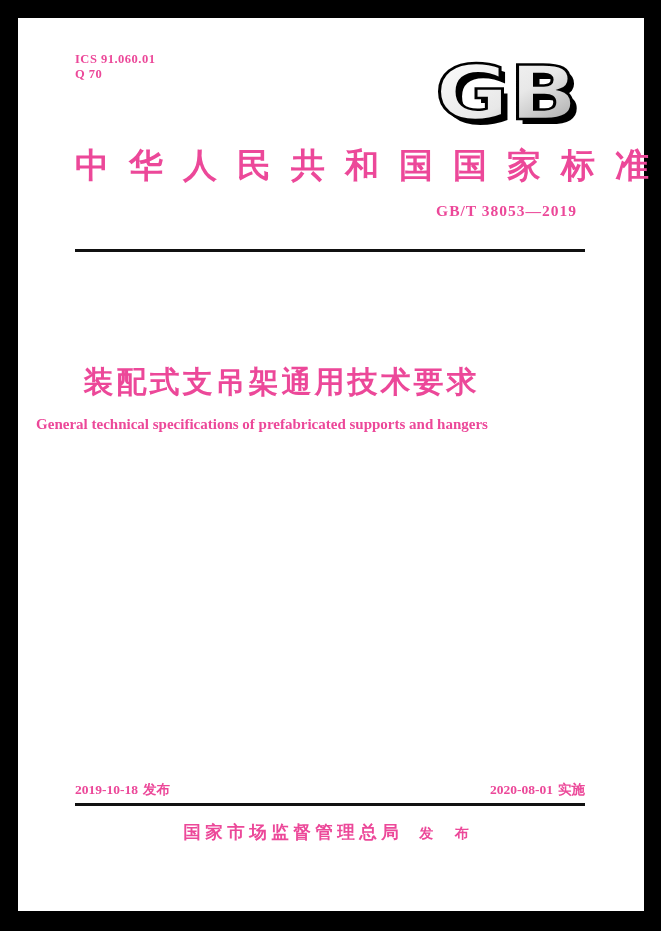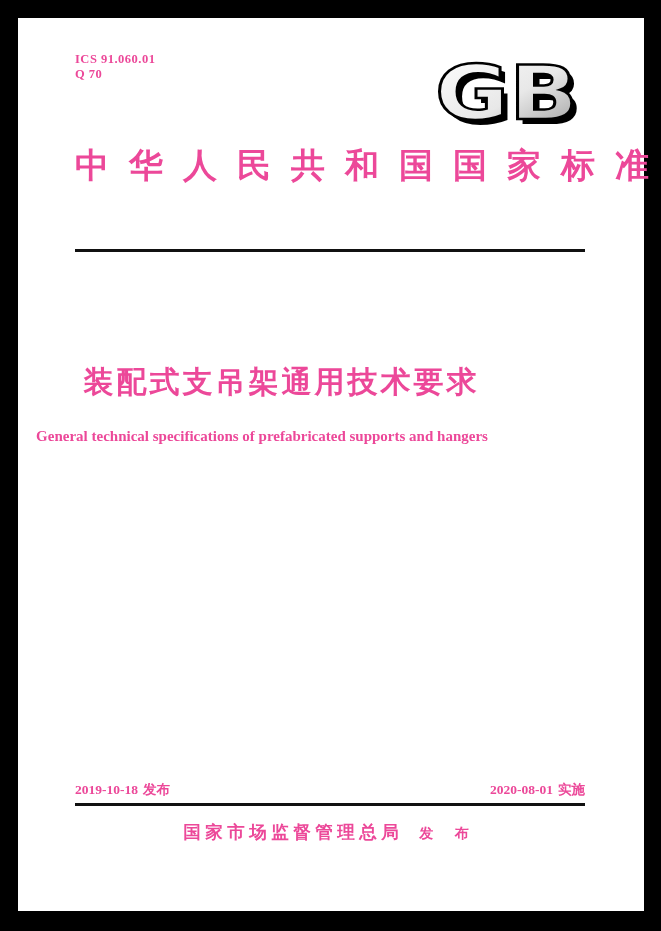--- a/index.html
+++ b/index.html
@@ -68,21 +68,21 @@
     width: 563px;
     text-align: center;
     font-size: 30px;
     font-weight: bold;
     letter-spacing: 3px;
     font-family: "Liberation Sans", sans-serif;
   }
 
   .doc-title-en {
     position: absolute;
-    left: 0; top: 428px;
+    left: 0; top: 416px;
     width: 524px;
     text-align: center;
     font-size: 15px;
     font-weight: bold;
     font-family: "Liberation Serif", serif;
   }
 
   .dates-row {
     position: absolute;
     left: 75px; top: 781px;
@@ -141,20 +141,21 @@
         <stop offset="0.55" stop-color="#e8e8e8"></stop>
         <stop offset="1" stop-color="#9a9a9a"></stop>
       </linearGradient>
     </defs>
     <text x="5" y="64" font-family="'DejaVu Sans', sans-serif" font-weight="bold" font-size="74" textLength="143" lengthAdjust="spacingAndGlyphs" fill="#000000">GB</text>
     <text x="0" y="59" font-family="'DejaVu Sans', sans-serif" font-weight="bold" font-size="74" textLength="143" lengthAdjust="spacingAndGlyphs" fill="url(#gbBevel)" stroke="#000000" stroke-width="2.5">GB</text>
   </svg>
 
   <div class="heading-cn ink">中华人民共和国国家标准</div>
 
+  <div class="standard-number ink">GB/T 38053—2019</div>
 
   <div class="rule rule-top"></div>
 
   <div class="doc-title-cn ink">装配式支吊架通用技术要求</div>
 
   <div class="doc-title-en ink">General technical specifications of prefabricated supports and hangers</div>
 
   <div class="dates-row ink">
     <div class="date-item">
       <span>2019-10-18</span><span class="date-label">发布</span>

